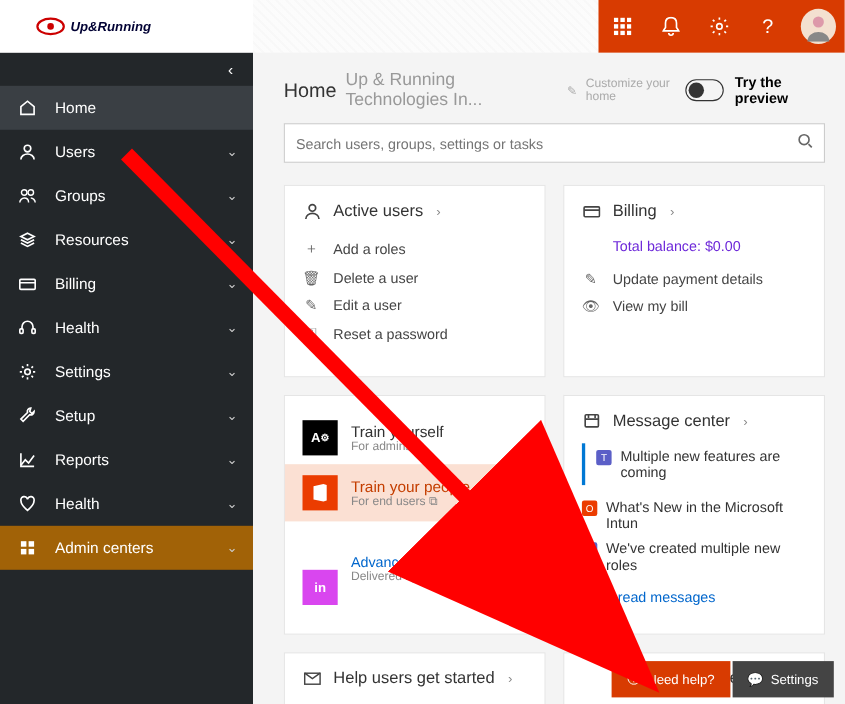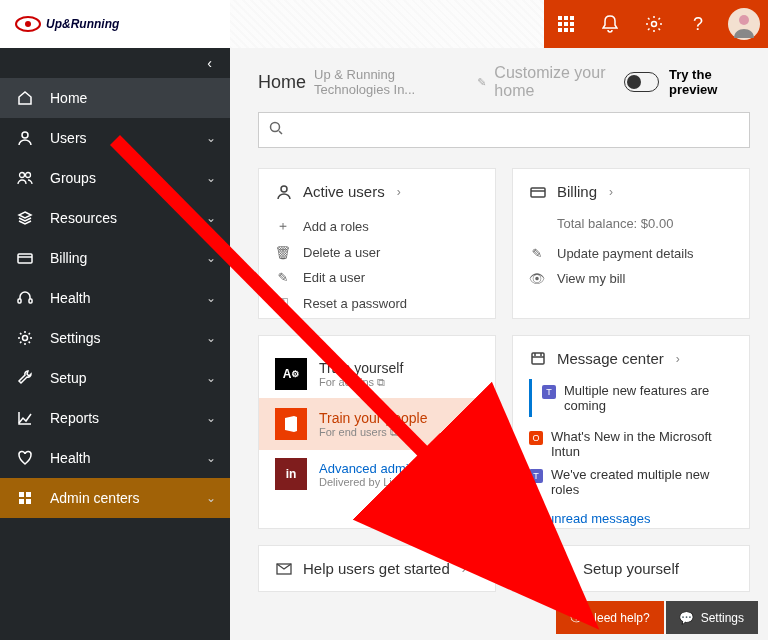--- a/index.html
+++ b/index.html
@@ -1,20 +1,20 @@
 <!DOCTYPE html>
 <html><head>
 <meta charset="utf-8">
 <style>
   * { box-sizing: border-box; margin: 0; padding: 0; font-family: "Segoe UI", Arial, sans-serif; }
   body { width: 768px; height: 640px; overflow: hidden; background: #f4f4f4; position: relative; }
 
   
   .topbar { height: 48px; display: flex; background: #fff; }
-  .topbar-left { width: 230px; display:flex; align-items:center; padding-left:6px; background:#fff; }
+  .topbar-left { width: 230px; display:flex; align-items:center; padding-left:24px; background:#fff; }
   .logo { font-style: italic; font-weight: bold; font-size: 12px; color:#003; display:flex; align-items:center; gap:4px;}
   .logo svg{flex:0 0 auto}
   .topbar-middle { flex:1; background: repeating-linear-gradient(45deg,#eee,#eee 2px,#f7f7f7 2px,#f7f7f7 6px); opacity:.4;}
   .topbar-right { display:flex; align-items:center; background:#d83b01; }
   .topbar-right .topbtn { width:44px; height:48px; display:flex; align-items:center; justify-content:center; color:#fff; cursor:pointer; }
   .avatar { width:32px; height:32px; border-radius:50%; background:#f3e0d0; margin:0 8px; display:flex;align-items:center;justify-content:center;}
   .avatar svg{display:block}
 
   
   .sidebar { position:absolute; top:48px; left:0; bottom:0; width:230px; background:#23272a; color:#fff; font-size:14px; }
@@ -33,32 +33,32 @@
   .crumb .home-lbl { color:#333; font-size:18px;}
   .preview { display:flex; align-items:center; gap:10px; font-size:13px; font-weight:600;justify-content:flex-end;}
   .toggle { width:40px; height:20px; border:1px solid #333; border-radius:10px; position:relative;}
   .toggle::after{content:"";position:absolute;left:2px;top:2px;width:14px;height:14px;border-radius:50%;background:#333;}
 
   .searchbox { display:flex; align-items:center; background:#fff; border:1px solid #ccc; height:36px; padding:0 10px; margin-bottom:20px;}
   .searchbox input { flex:1; border:none; outline:none; font-size:13px; color:#666;}
   .searchbox .sicon{color:#666;}
 
   .cards-row { display:flex; gap:16px; margin-bottom:16px;}
-  .card { background:#fff; flex:1; border:1px solid #e5e5e5; padding:14px 16px 2px; }
+  .card { background:#fff; flex:1; border:1px solid #e5e5e5; padding:14px 16px 26px; }
   .card h3 { font-weight:400; font-size:15px; color:#333; display:flex; align-items:center; gap:10px; margin-bottom:12px;}
   .card h3 .hicon{width:18px;display:flex;justify-content:center;color:#444;}
   .card h3 .chv{color:#888;font-size:12px;margin-left:2px;}
   .card .action{display:flex;align-items:center;gap:12px;font-size:13px;color:#444;padding:5px 0;cursor:pointer;}
   .card .action .aicon{width:16px;display:flex;justify-content:center;color:#666;}
   .card .link{color:#0066cc;cursor:pointer;font-size:13px;}
   .card .sub{font-size:11px;color:#888;}
   .train-row{display:flex;align-items:center;gap:12px;padding:8px 0;}
   .train-row.highlight{background:#fbe0d3;margin:0 -16px;padding:10px 16px;}
   .tile{width:32px;height:32px;display:flex;align-items:center;justify-content:center;color:#fff;font-weight:bold;font-size:12px;}
-  .tile.black{background:#000;} .tile.orange{background:#eb3c00;} .tile.blue{background:#7f1d1d;}
+  .tile.black{background:#000;} .tile.orange{background:#eb3c00;} .tile.blue{background:#d946ef;margin-top:36px;}
 
   .msg-item{display:flex;align-items:flex-start;gap:8px;font-size:13px;color:#333;padding:4px 0;}
   .msg-item .bullet{width:14px;height:14px;background:#5b5fc7;color:#fff;font-size:9px;display:flex;align-items:center;justify-content:center;border-radius:2px;flex:0 0 auto;margin-top:2px;}
   .msg-bar{border-left:3px solid #0078d4;padding-left:10px;margin-bottom:8px;}
 
   
   .bottombtns{position:absolute;right:10px;bottom:6px;display:flex;gap:2px;font-size:12px;}
   .bottombtns .bbtn{padding:8px 14px;display:flex;align-items:center;gap:6px;color:#fff;cursor:pointer;}
   .bbtn.help{background:#d83b01;} .bbtn.feedback{background:#444;}
 
@@ -232,31 +232,32 @@
       </span>
     <span class="label">Admin centers</span>
     <span class="chev">⌄</span>
   </div>
 </div>
 
 <div class="main">
   <div class="main-header">
     <div class="crumb">
       <span class="home-lbl">Home</span>
-      <span style="font-size:13px;color:#999">Up &amp; Running Technologies In...</span>
+      <span style="font-size:16px;color:#999">Up &amp; Running Technologies In...</span>
       <span style="font-size:11px;color:#aaa">✎</span>
-      <span style="font-size:16px;color:#aaa">Customize your home</span>
+      <span style="font-size:11px;color:#aaa">Customize your home</span>
     </div>
     <div class="preview">
       <div class="toggle"></div>
       <span>Try the preview</span>
     </div>
   </div>
 
   <div class="searchbox">
+    <input placeholder="Search users, groups, settings or tasks" style="">
     <span class="sicon"><svg width="14" height="14" viewBox="0 0 14 14" fill="none" stroke="currentColor" stroke-width="1.5">
           <circle cx="6" cy="6" r="4.5"></circle>
           <path d="M10 10l3 3"></path>
         </svg></span>
   </div>
 
   <div class="cards-row">
     <div class="card">
       <h3>
         <span class="hicon">
@@ -290,21 +291,21 @@
       <h3>
         <span class="hicon">
             <svg width="16" height="16" viewBox="0 0 16 16" fill="none" stroke="currentColor" stroke-width="1.5">
               <rect x="1" y="4" width="14" height="9" rx="1"></rect>
               <path d="M1 7h14"></path>
             </svg>
           </span>
         <span>Billing</span>
         <span class="chv">›</span>
       </h3>
-      <div style="font-size:13px;color:#737373;padding:4px 0 10px 28px;">Total balance: $0.00</div>
+      <div style="font-size:13px;color:#6d28d9;padding:4px 0 10px 28px;">Total balance: $0.00</div>
       <div class="action">
           <span class="aicon">✎</span>
           <span>Update payment details</span>
         </div>
       <div class="action">
           <span class="aicon">👁</span>
           <span>View my bill</span>
         </div>
     </div>
   </div>

